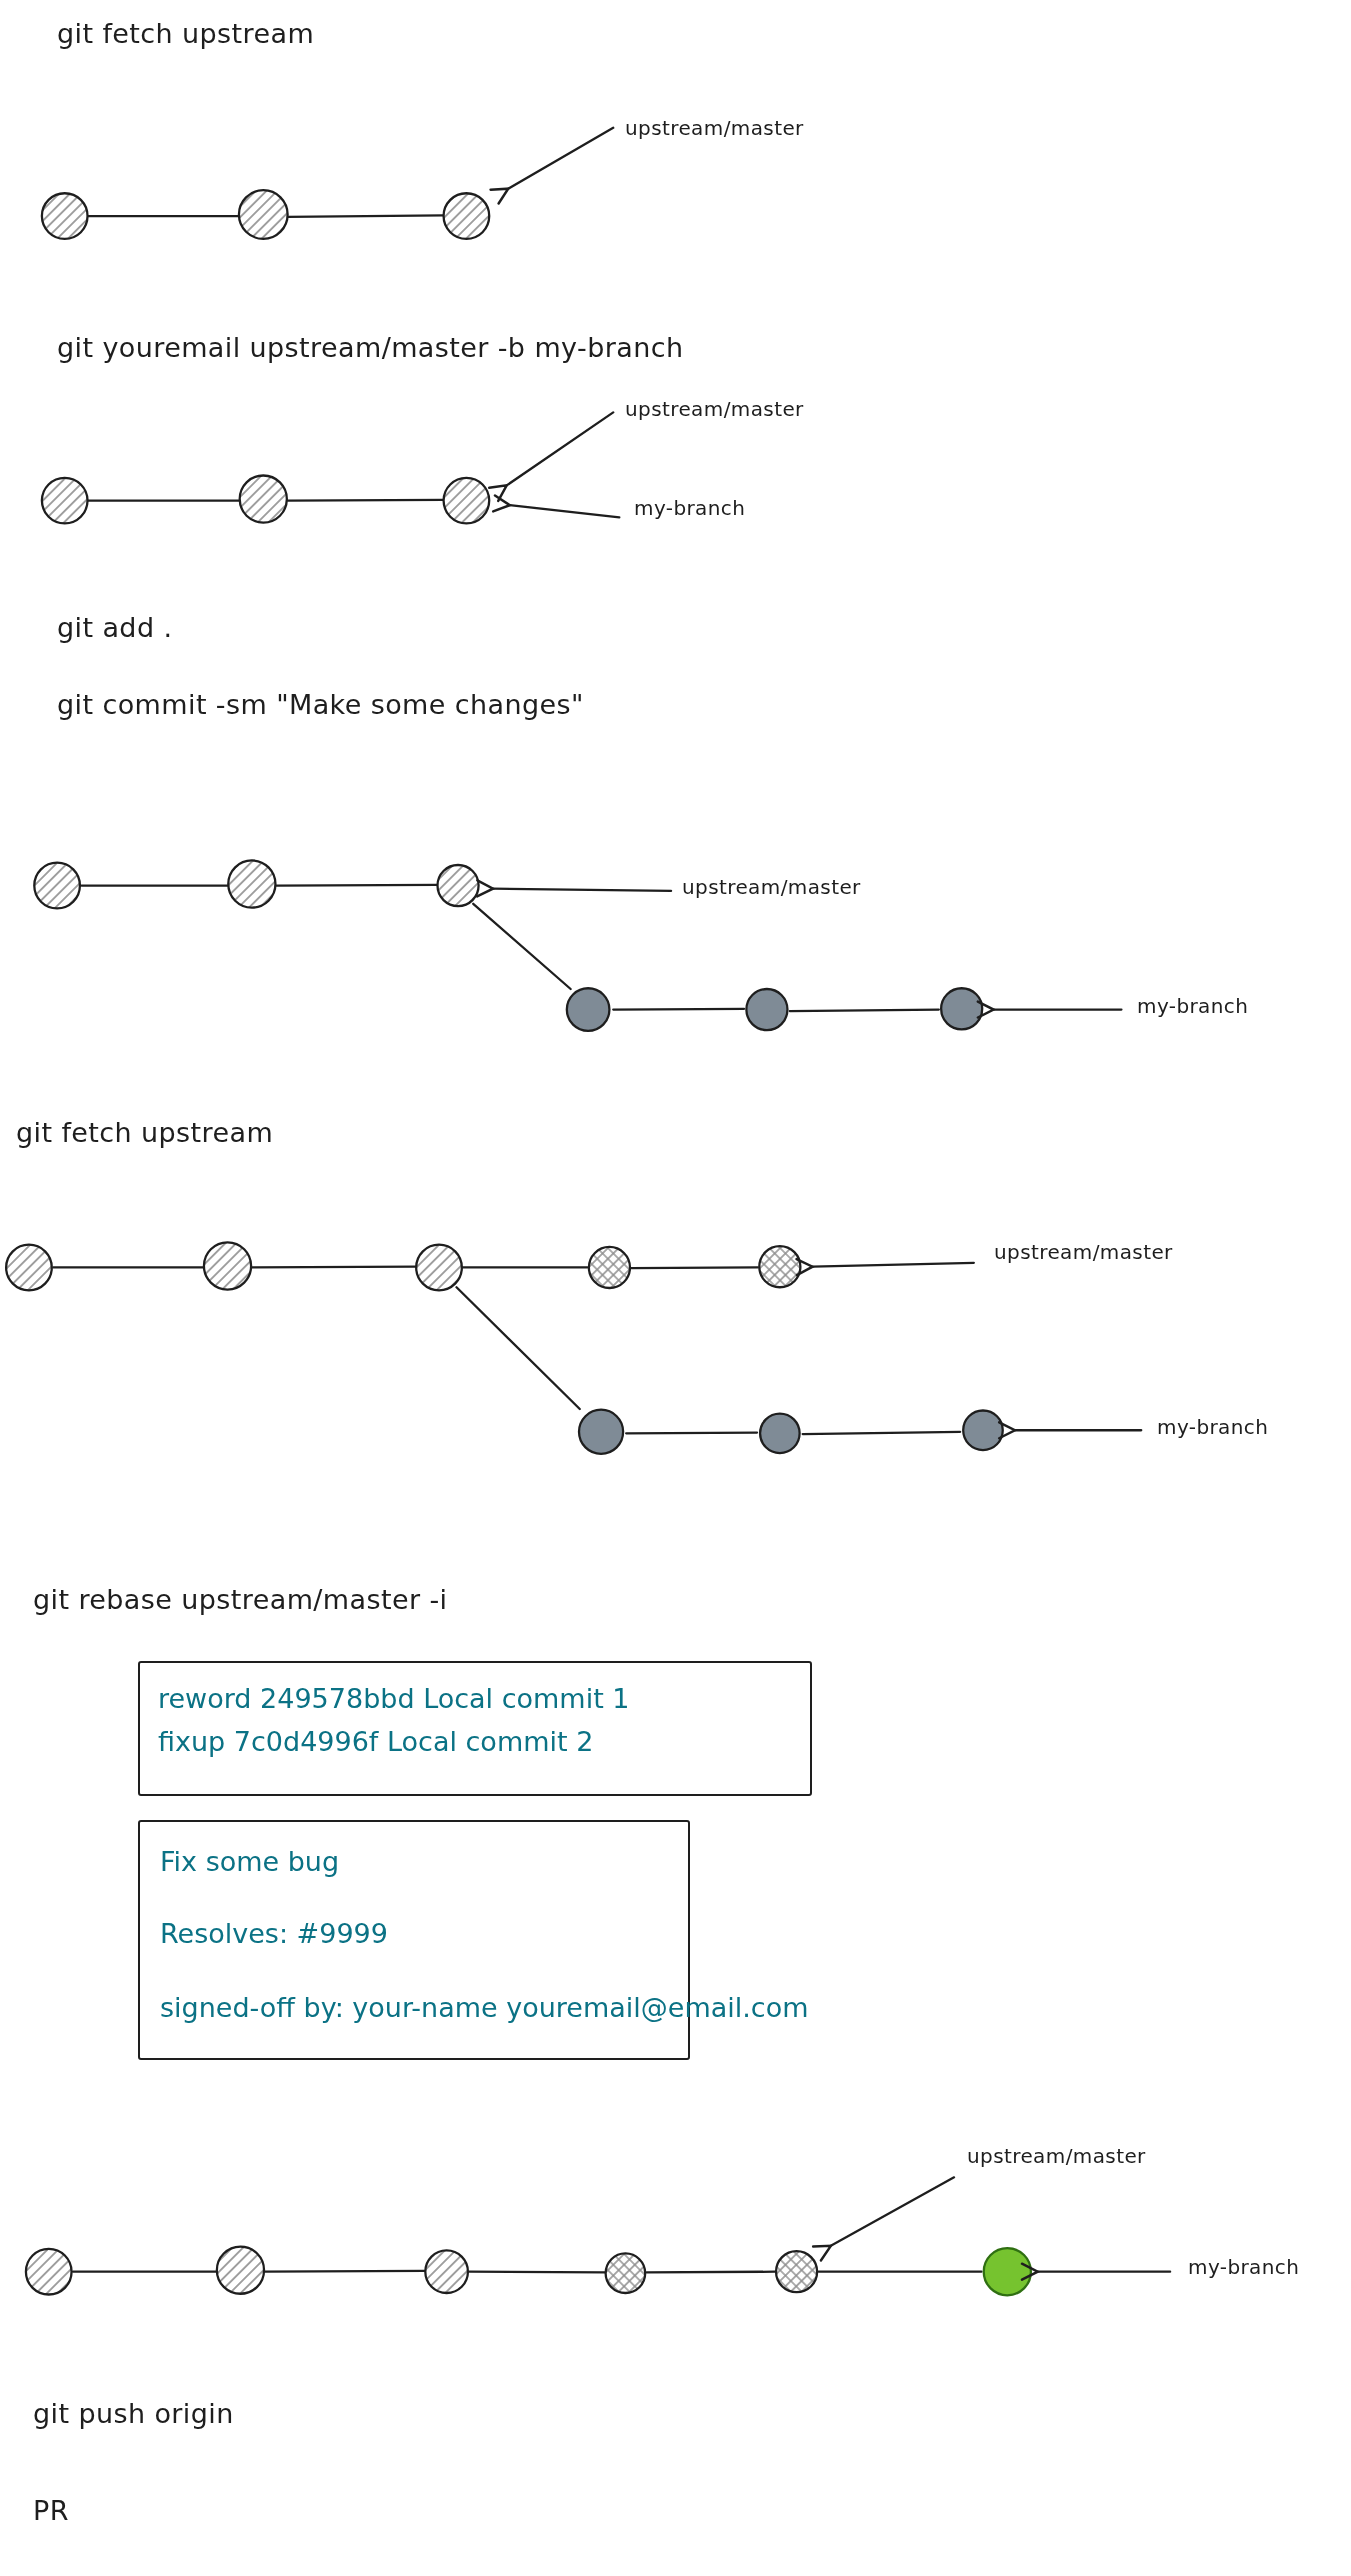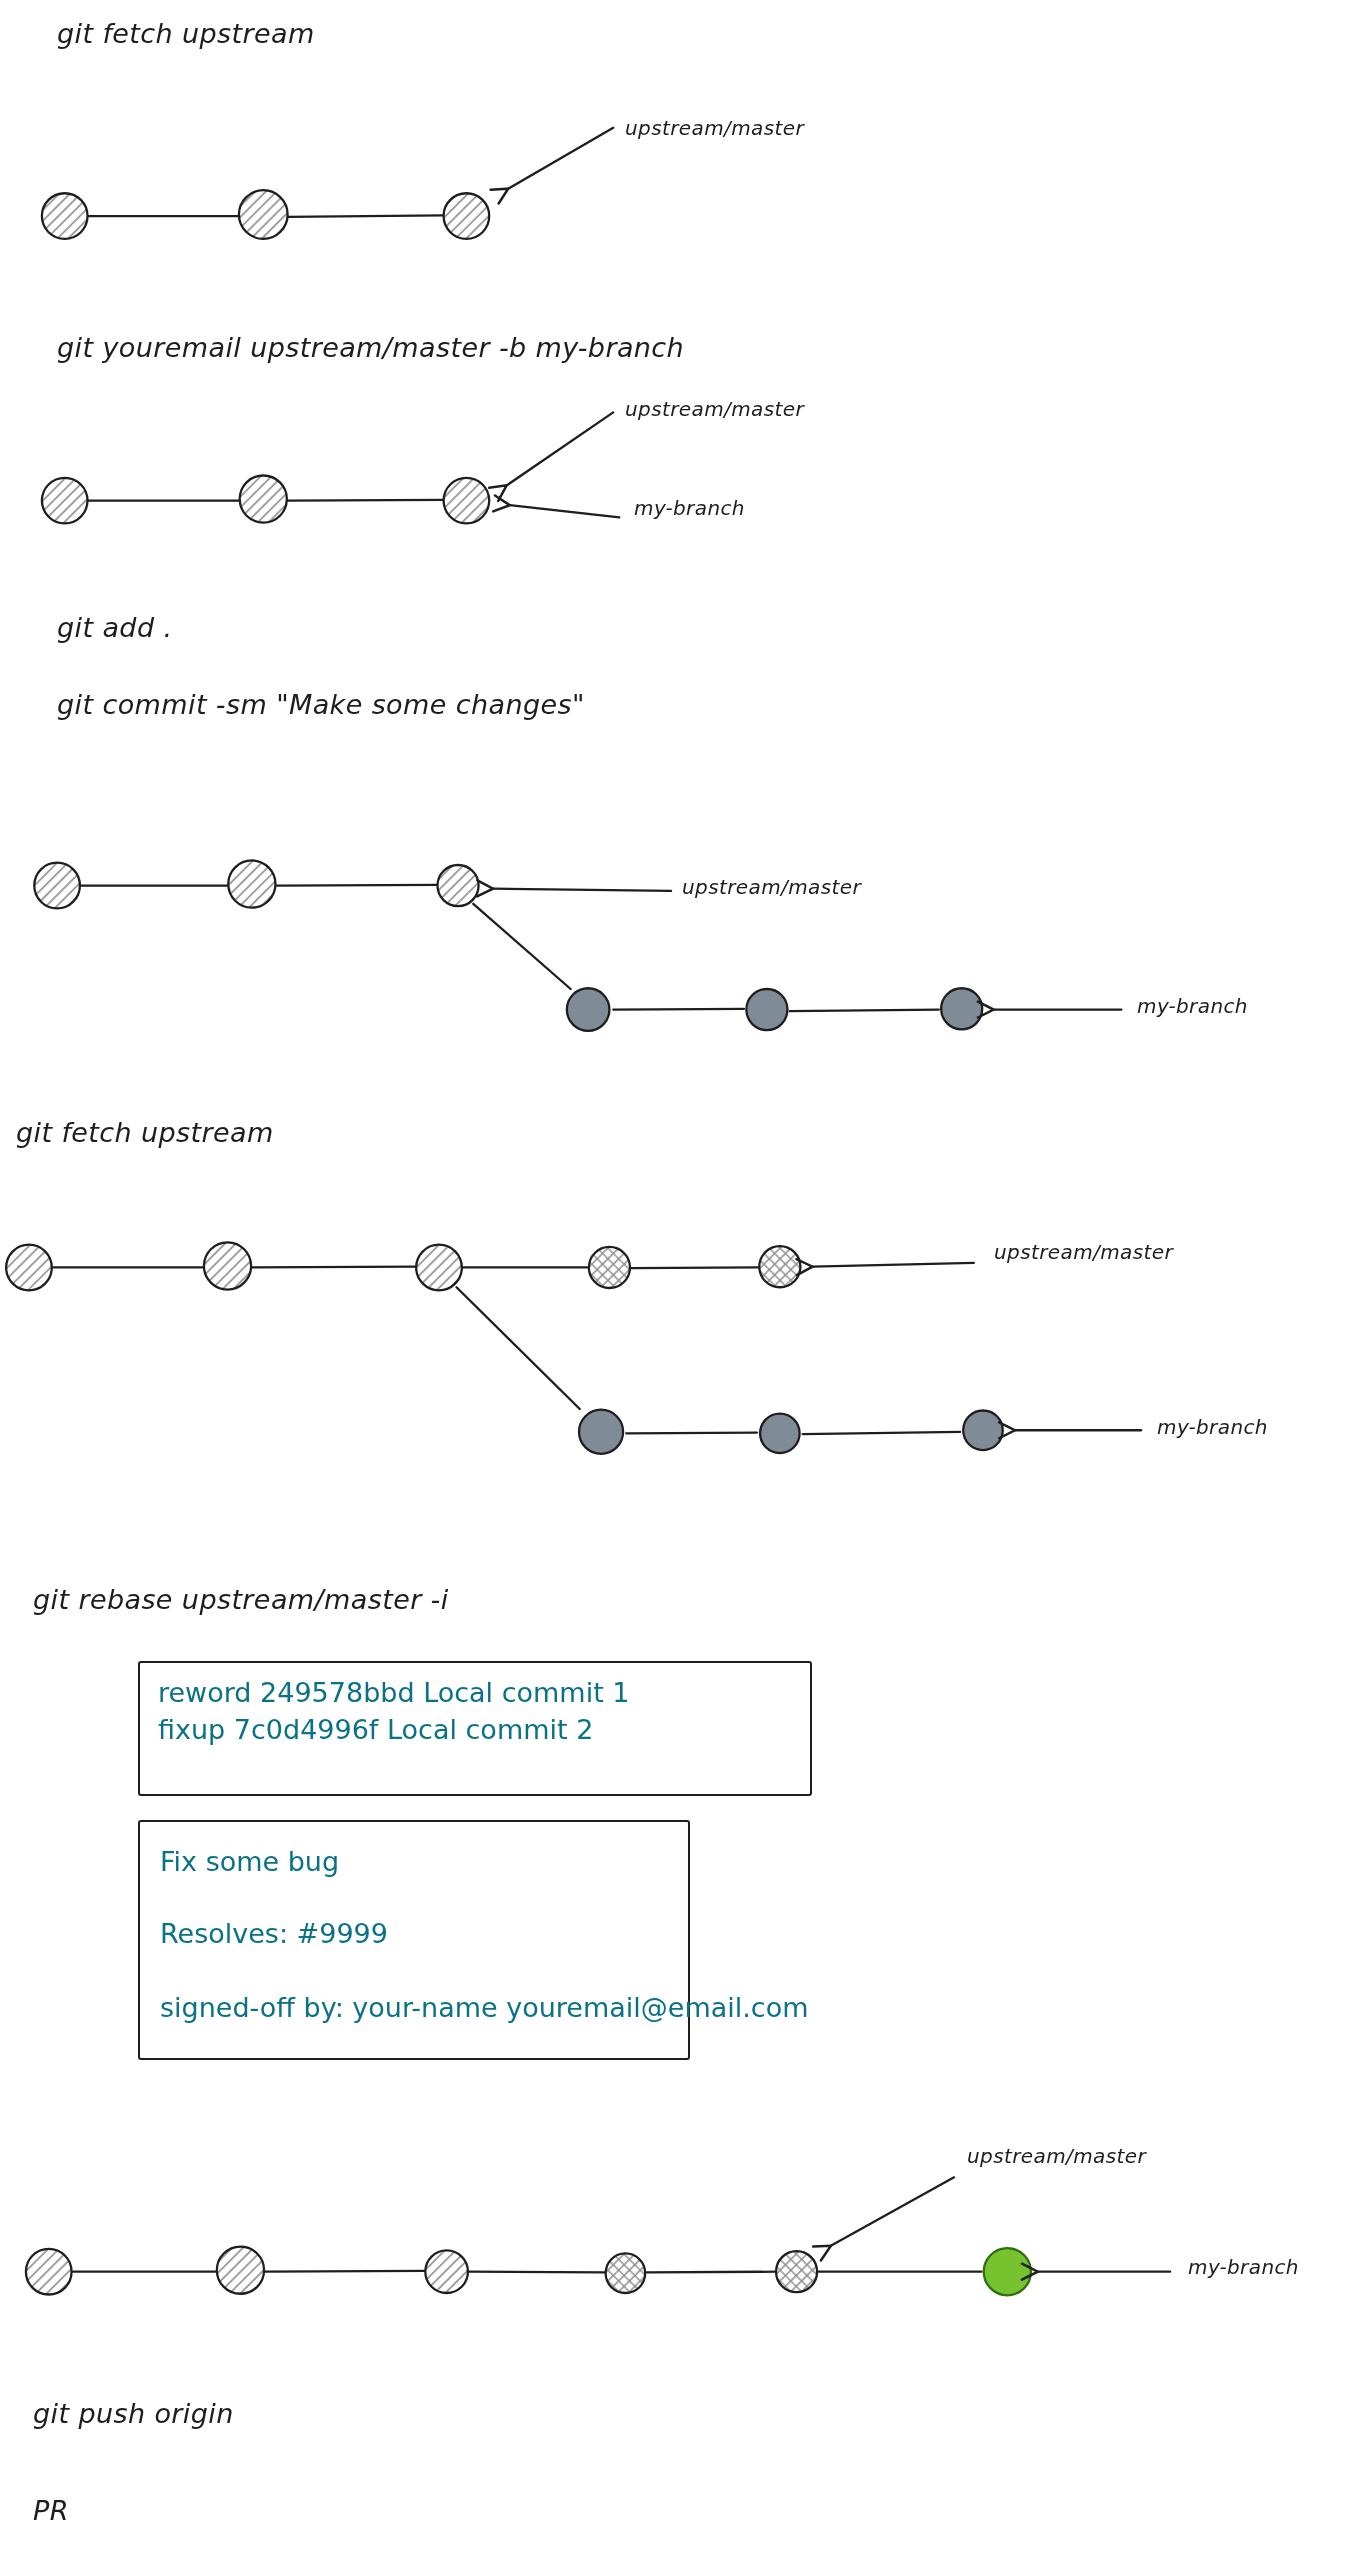--- a/index.html
+++ b/index.html
@@ -5,26 +5,26 @@
   :root{
     --ink:#1e1e1e;
     --teal:#0b7285;
     --commit-gray:#7f8b96;
     --commit-green:#76c32f;
   }
   *{box-sizing:border-box;margin:0;padding:0;}
   body{background:#ffffff;font-family:"DejaVu Sans",sans-serif;color:var(--ink);}
   .page{position:relative;width:1352px;height:2576px;background:#ffffff;overflow:hidden;}
   .art{position:absolute;left:0;top:0;width:1352px;height:2576px;}
-  .txt{position:absolute;white-space:nowrap;color:var(--ink);font-style:italic;}
+  .txt{position:absolute;white-space:nowrap;color:var(--ink);}
   .step{font-size:27px;letter-spacing:0.4px;}
   .label{font-size:20px;letter-spacing:0.4px;}
   .sketch-box{position:absolute;border:2.3px solid var(--ink);border-radius:3px;background:#ffffff;}
   .todo{left:138px;top:1661px;width:674px;height:135px;padding:10.7px 18px;}
-  .todo .line{color:var(--teal);font-size:27px;line-height:37px;white-space:nowrap;}
+  .todo .line{color:var(--teal);font-size:27px;line-height:37px;white-space:nowrap;margin-top:6px;}
   .msg{left:138px;top:1820px;width:552px;height:240px;}
   .msg .line{position:absolute;left:20px;color:var(--teal);font-size:27px;white-space:nowrap;}
   .msg .l1{top:24px;}
   .msg .l2{top:96px;}
   .msg .l3{top:170px;}
   .edge{stroke:var(--ink);stroke-width:3;stroke-linecap:round;fill:none;}
   .node{stroke:var(--ink);stroke-width:3;}
   .node.hachure{fill:url(#hachure);}
   .node.cross{fill:url(#crosshatch);}
   .node.gray{fill:var(--commit-gray);}

